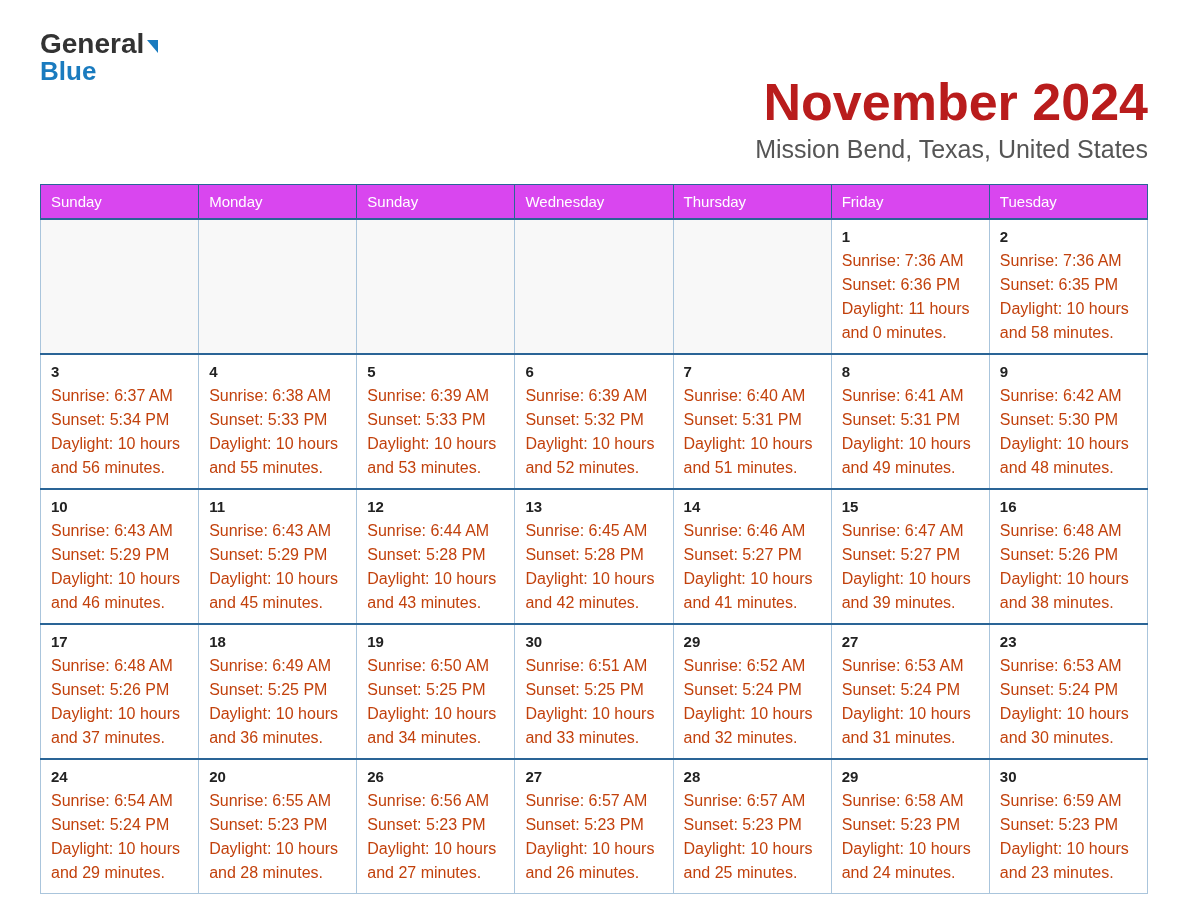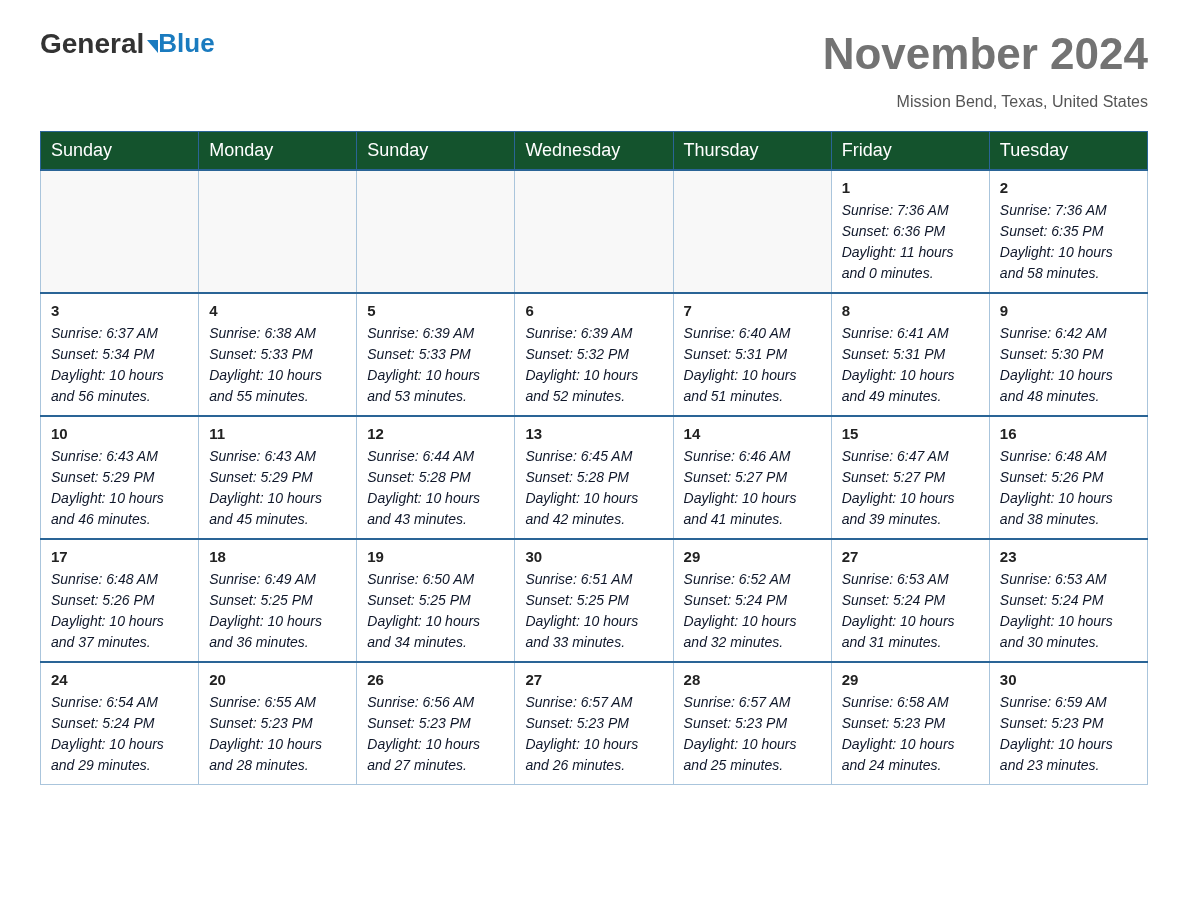--- a/index.html
+++ b/index.html
@@ -10,58 +10,59 @@
       color: #222;
     }
     .header {
       display: flex;
       justify-content: space-between;
       align-items: flex-start;
       margin-bottom: 20px;
     }
     .logo {
       display: flex;
-      flex-direction: row;
+      flex-direction: column;
       align-items: flex-start;
     }
     .logo-general {
       font-size: 28px;
       font-weight: bold;
       color: #333;
       line-height: 1;
     }
     .logo-blue {
       font-size: 26px;
       font-weight: bold;
       color: #1a7bbf;
       line-height: 1;
     }
     .title-block {
       text-align: right;
     }
     .main-title {
-      font-size: 44px;
-      font-weight: bold;
-      color: #737373;
+      font-size: 52px;
+      font-weight: bold;
+      color: #b91c1c;
       line-height: 1.1;
+      margin-top: 44px;
     }
     .subtitle {
-      font-size: 16px;
+      font-size: 25px;
       color: #555;
-      margin-top: 15px;
+      margin-top: 4px;
     }
     .calendar {
       width: 100%;
       border-collapse: collapse;
       border: 1.5px solid #5a8db5;
     }
     .calendar th {
-      background-color: #14532d;
+      background-color: #d946ef;
       color: #ffffff;
-      font-size: 18px;
+      font-size: 15px;
       font-weight: normal;
       padding: 8px 10px;
       border: 1px solid #2a6496;
       text-align: left;
       margin-top: 20px;
     }
     .calendar td {
       width: 14.28%;
       vertical-align: top;
       padding: 8px 10px;
@@ -73,24 +74,23 @@
     .calendar tr.week-row td {
       border-top: 2px solid #2a6496;
     }
     .day-num {
       font-size: 15px;
       font-weight: bold;
       margin-bottom: 4px;
       color: #222;
     }
     .day-info {
-      font-size: 14px;
-      color: #0f172a;
+      font-size: 16px;
+      color: #c2410c;
       line-height: 1.5;
-      font-style: italic;
     }
     .empty-cell {
       background: #f8f8f8;
     }
   </style>
 </head>
 <body>
 
 <div class="header">
   <div class="logo">

